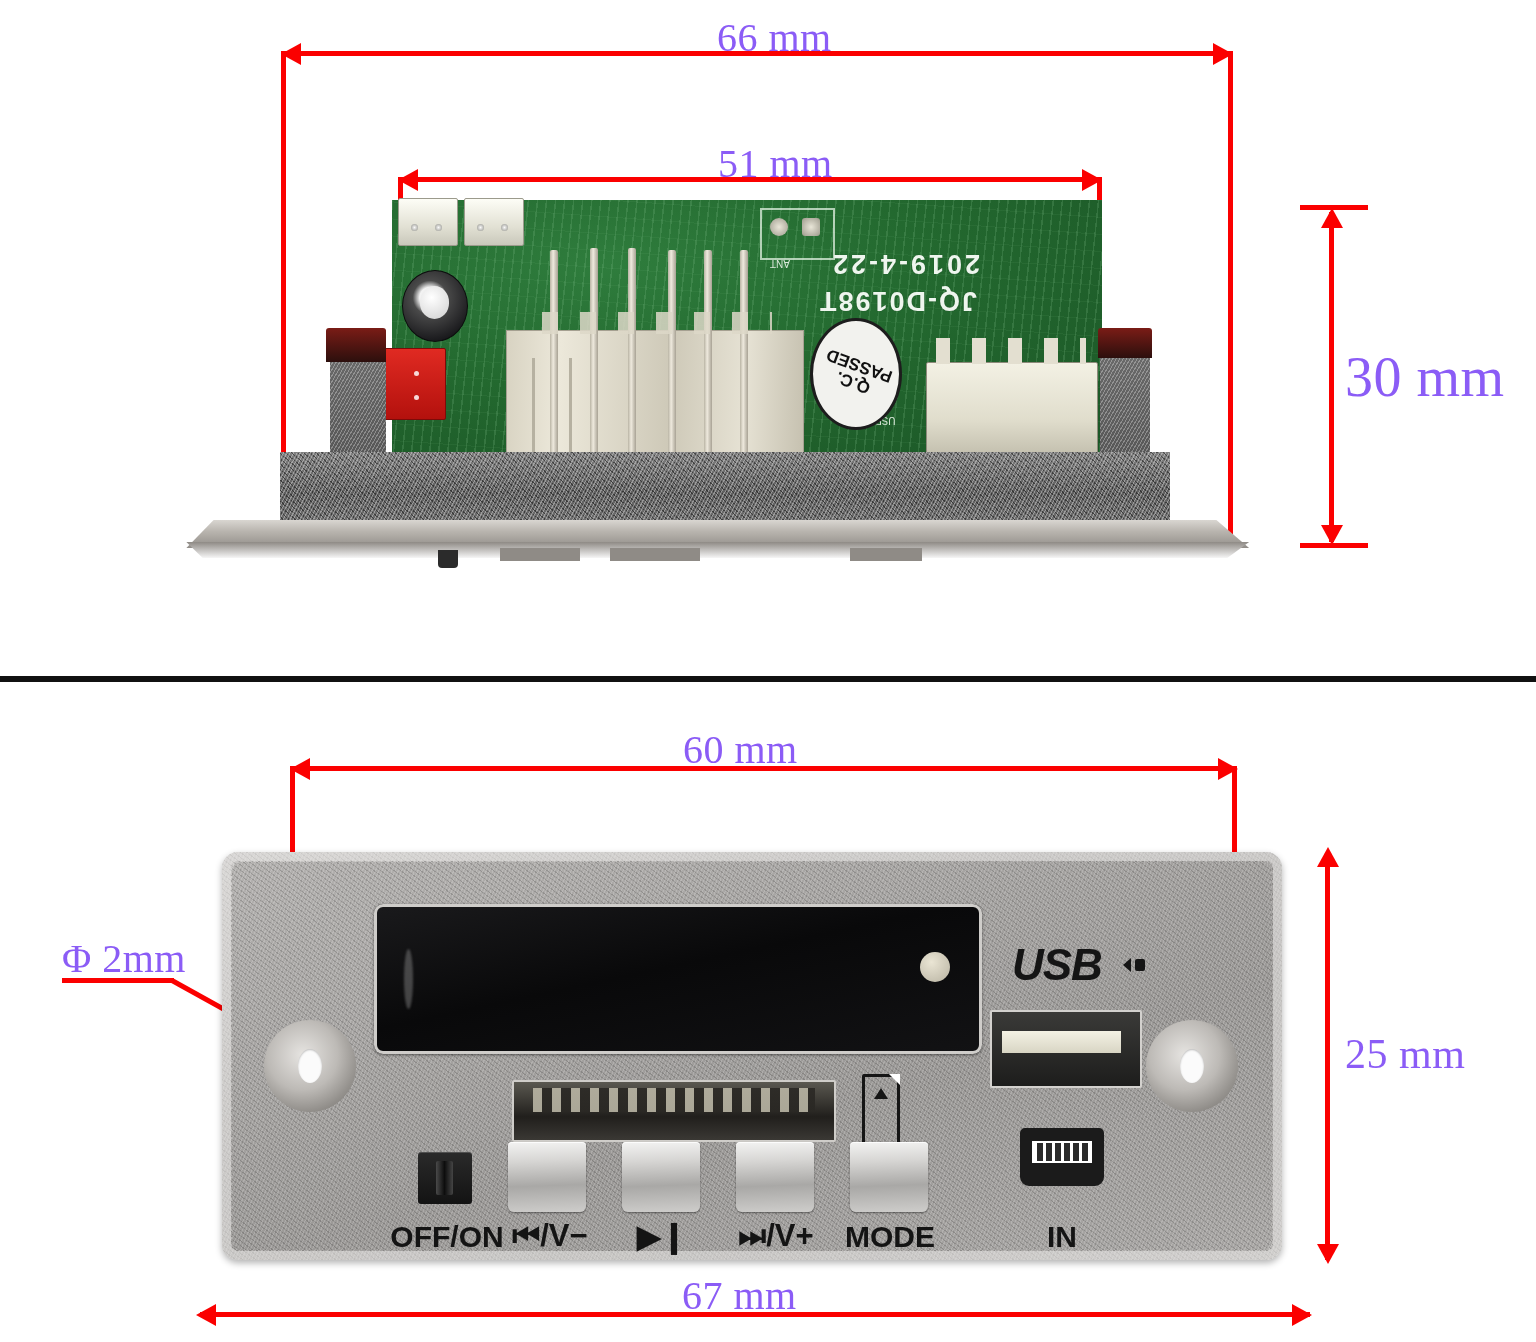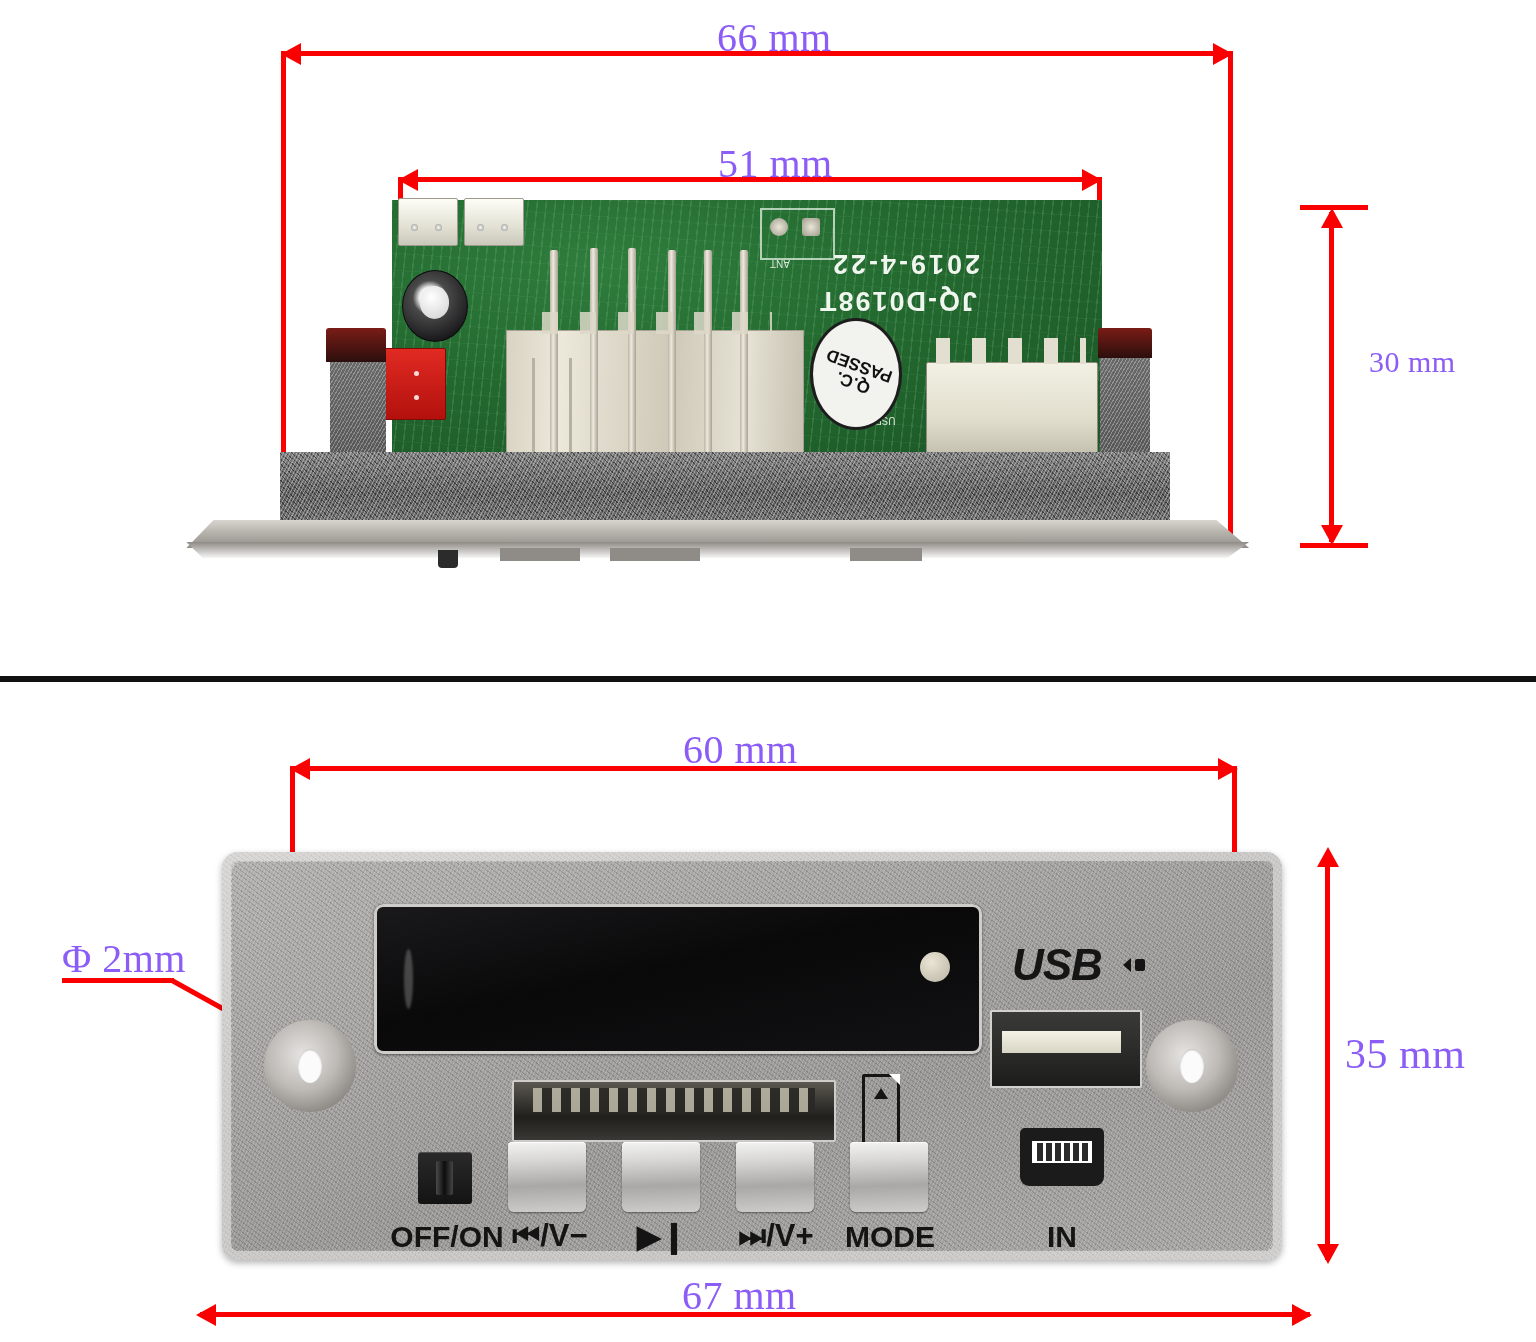--- a/index.html
+++ b/index.html
@@ -304,21 +304,21 @@
     <div class="ext v" style="left:281px; top:51px; height:466px;"></div>
     <div class="ext v" style="left:1228px; top:51px; height:492px;"></div>
 
     <div class="dim-label" style="left:718px; top:140px; font-size:40px;">51 mm</div>
     <div class="hline" style="left:400px; top:177px; width:700px;"></div>
     <div class="ah left" style="left:398px; top:169px;"></div>
     <div class="ah right" style="left:1082px; top:169px;"></div>
     <div class="ext v" style="left:398px; top:177px; height:250px;"></div>
     <div class="ext v" style="left:1097px; top:177px; height:250px;"></div>
 
-    <div class="dim-label" style="left:1345px; top:345px; font-size:30px;margin-left:24px;">30 mm</div>
+    <div class="dim-label" style="left:1345px; top:345px; font-size:56px;">30 mm</div>
     <div class="hline" style="left:1300px; top:205px; width:68px;"></div>
     <div class="hline" style="left:1300px; top:543px; width:68px;"></div>
     <div class="vline" style="left:1329px; top:212px; height:330px;"></div>
     <div class="ah up" style="left:1321px; top:208px;"></div>
     <div class="ah down" style="left:1321px; top:525px;"></div>
 
     <div class="pcb-photo" style="left:170px; top:190px; width:1090px; height:395px;">
 
       <div class="pcb-green" style="left:222px; top:10px; width:710px; height:258px;"></div>
 
@@ -389,21 +389,21 @@
 
   <div>
 
     <div class="dim-label" style="left:683px; top:726px; font-size:40px;">60 mm</div>
     <div class="hline" style="left:292px; top:766px; width:944px;"></div>
     <div class="ah left" style="left:290px; top:758px;"></div>
     <div class="ah right" style="left:1218px; top:758px;"></div>
     <div class="ext v" style="left:290px; top:766px; height:318px;"></div>
     <div class="ext v" style="left:1232px; top:766px; height:318px;"></div>
 
-    <div class="dim-label" style="left:1345px; top:1030px; font-size:42px;">35 mm</div>
+    <div class="dim-label" style="left:1345px; top:1030px; font-size:42px;">25 mm</div>
     <div class="vline" style="left:1325px; top:855px; height:405px;"></div>
     <div class="ah up" style="left:1317px; top:847px;"></div>
     <div class="ah down" style="left:1317px; top:1244px;"></div>
 
     <div class="dim-label" style="left:682px; top:1272px; font-size:40px;">67 mm</div>
     <div class="hline" style="left:200px; top:1312px; width:1110px;"></div>
     <div class="ah left" style="left:196px; top:1304px;"></div>
     <div class="ah right" style="left:1292px; top:1304px;"></div>
 
     <div class="dim-label" style="left:62px; top:935px; font-size:40px;">Φ 2mm</div>

